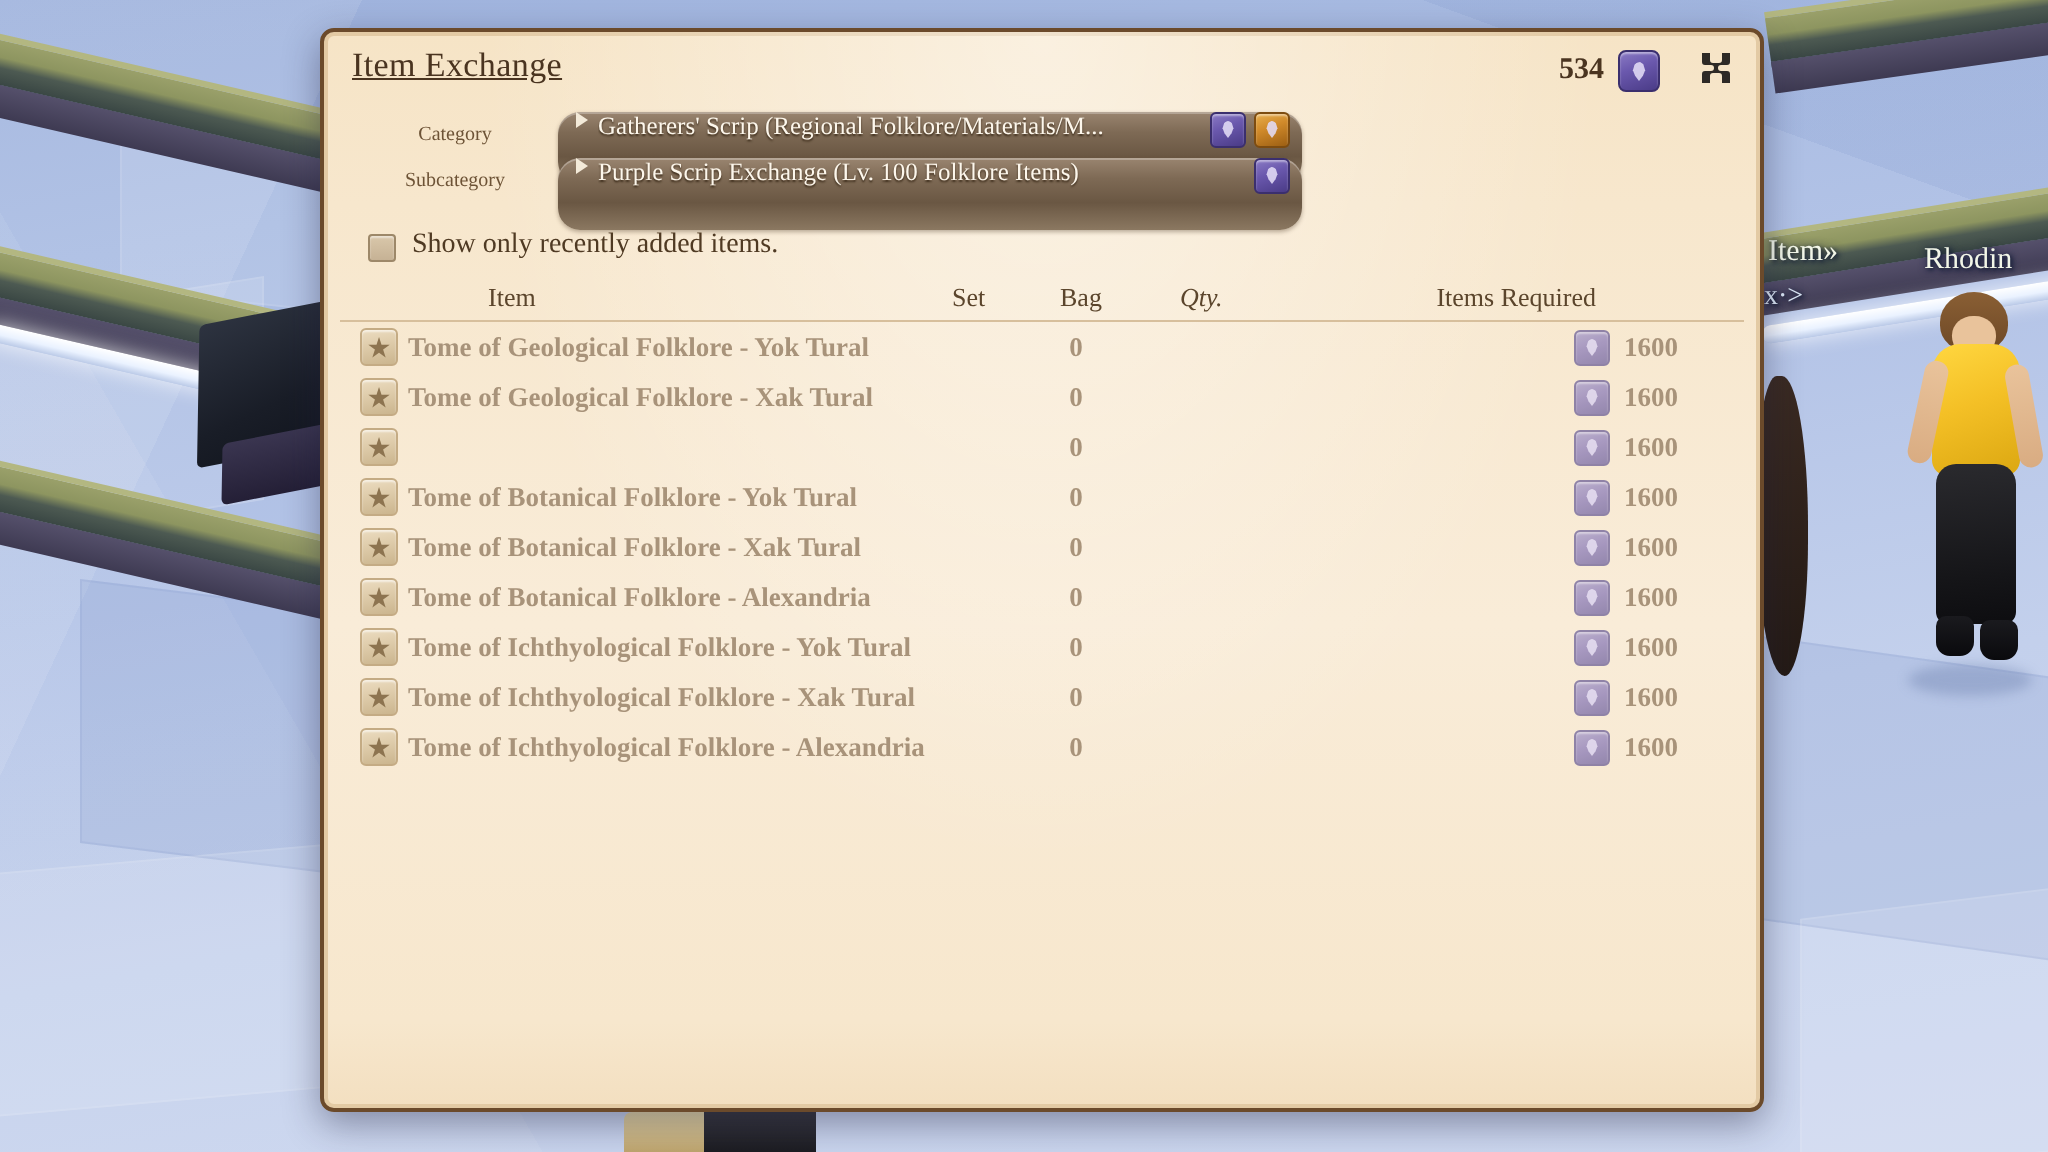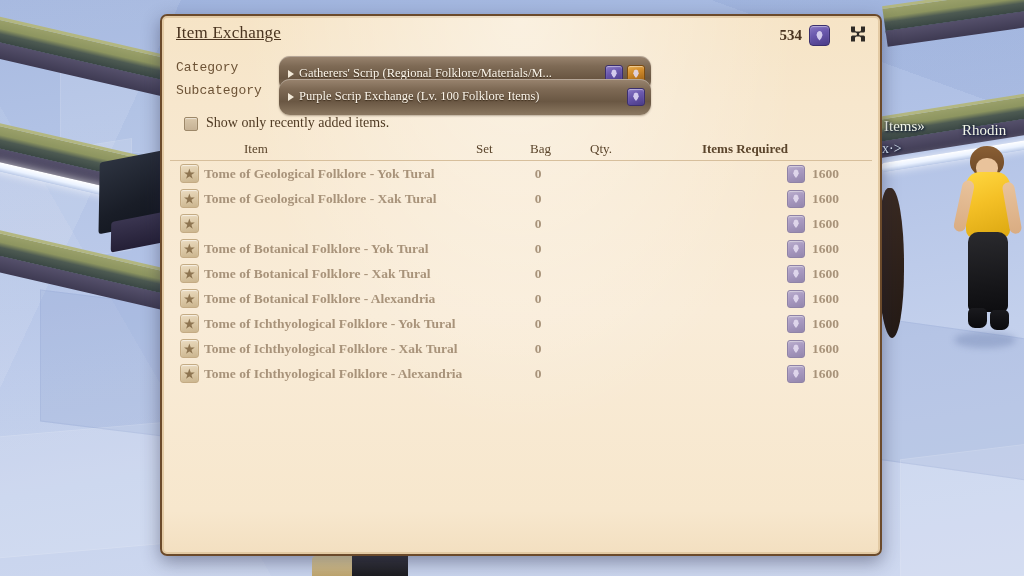--- a/index.html
+++ b/index.html
@@ -224,33 +224,33 @@
     display: flex;
     align-items: center;
     left: 14px;
     height: 21px;
   }
   .sel-row.cat { top: 41px; }
   .sel-row.sub { top: 64px; }
 
   .sel-label {
     width: 103px;
-    font-size: 13px;
+    font-size: 10px;
     color: #6d5336;
-    font-family: Liberation Mono, monospace;
+    font-family: Liberation Serif, serif;
+    text-align: center;
   }
 
   .sel-button {
     position: relative;
     height: 36px;
     border-radius: 11px;
     background: linear-gradient(180deg, #9a8570 0%, #7e6a55 28%, #6a5743 62%, #8b7861 100%);
     box-shadow: inset 0 1px 0 rgba(255,255,255,0.28), 0 1px 2px rgba(60,40,20,0.35);
     display: flex;
-    align-items: center;
     padding: 0 6px 0 9px;
     gap: 5px;
     cursor: pointer;
     box-sizing: border-box;
     margin-top: 12px;
   }
   .sel-button .arrow {
     width: 0; height: 0;
     border-left: 6px solid #f3ead9;
     border-top: 4px solid transparent;
@@ -309,22 +309,22 @@
   .th {
     position: absolute;
     top: 3px;
     font-size: 13px;
     color: #5b452c;
     font-family: "Liberation Serif", serif;
   }
   .th-item  { left: 74px; }
   .th-set   { left: 306px; }
   .th-bag   { left: 360px; }
-  .th-qty   { left: 420px; }
-  .th-req   { right: 84px; font-weight: bold; }
+  .th-qty   { left: 420px; font-style: italic; }
+  .th-req   { right: 74px; }
 
   .rows { position: relative; margin: 0 8px; }
 
   .row {
     position: relative;
     height: 25px;
     display: flex;
     align-items: center;
     cursor: pointer;
     font-weight: bold;
@@ -429,21 +429,21 @@
 
   <div class="counter" style="left:98px;top:152px;width:120px;height:70px;transform:rotate(-11deg) skewX(-12deg);">
     <div class="veins"></div>
   </div>
   <div class="counter" style="left:110px;top:212px;width:108px;height:30px;transform:rotate(-11deg) skewX(-12deg);background:linear-gradient(180deg,#3a3550 0%,#241f36 100%);">
   </div>
 
   <div class="dark-blob" style="left:878px;top:188px;width:26px;height:150px;"></div>
 
   <div class="nameplate" style="left:884px;top:118px;">
-    <span>Items»</span>
+    <span>Item»</span>
   </div>
   <div class="nameplate small" style="left:882px;top:141px;">
     <span>x·&gt;</span>
   </div>
   <div class="nameplate" style="left:962px;top:122px;">
     <span>Rhodin</span>
   </div>
 
   <div class="npc" style="left:952px;top:146px;width:80px;height:210px;">
     <div class="shadow" style="left:2px;top:186px;"></div>

